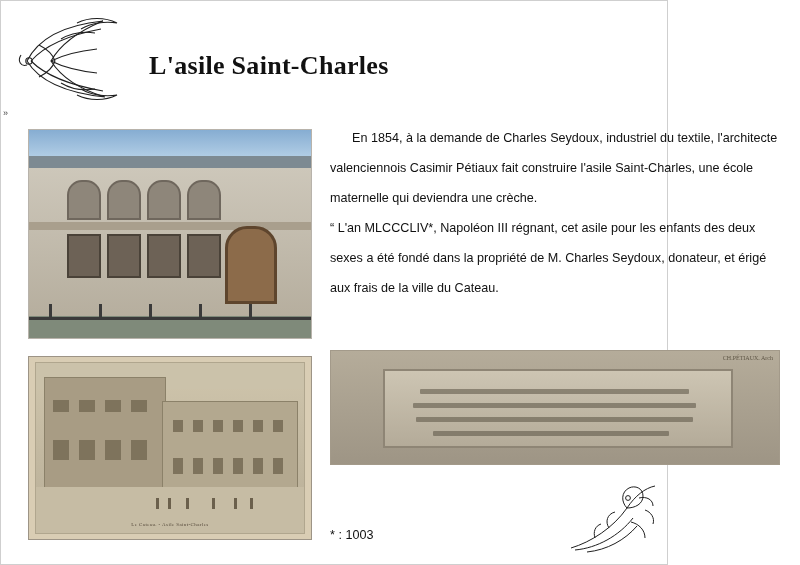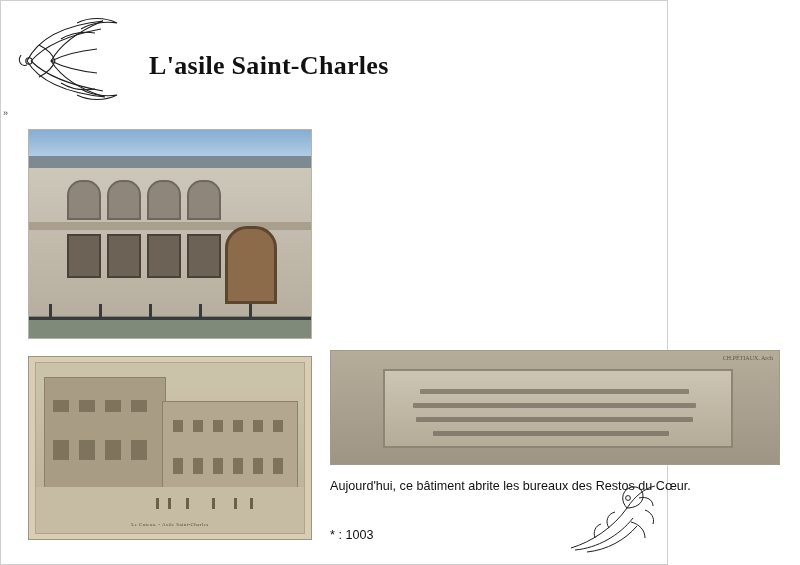--- a/index.html
+++ b/index.html
@@ -337,33 +337,34 @@
       <div class="pc-figure" style="left:150px;"></div>
       <div class="pc-figure" style="left:176px;"></div>
       <div class="pc-figure" style="left:198px;"></div>
       <div class="pc-figure" style="left:214px;"></div>
       <div class="pc-caption">Le Cateau. - Asile Saint-Charles</div>
     </div>
   </div>
   <div class="pc-corner-mark">»</div>
 
   <div class="body-text">
+    <p class="indent">En 1854, à la demande de Charles Seydoux, industriel du textile, l'architecte valenciennois Casimir Pétiaux fait construire l'asile Saint-Charles, une  école maternelle qui deviendra une crèche.</p>
+    <p>“ L'an MLCCCLIV*, Napoléon III régnant, cet asile pour les enfants des deux sexes a été fondé dans la propriété de M. Charles Seydoux, donateur, et érigé aux frais de la ville du Cateau.</p>
   </div>
 
   <div class="photo-inscription">
     <div class="insc-corner-text">CH.PÉTIAUX. Arch</div>
     <div class="insc-plaque">
       <div class="insc-line" style="top:18px; width:78%;"></div>
       <div class="insc-line" style="top:32px; width:82%; left:8%;"></div>
       <div class="insc-line" style="top:46px; width:80%; left:9%;"></div>
       <div class="insc-line" style="top:60px; width:68%; left:14%;"></div>
     </div>
   </div>
 
-  <div class="footer-line">Aujourd'hui, ce bâtiment abrite les bureaux des Restos du Cœur.</div>
   <div class="footnote">* : 1003</div>
 
   <svg class="flourish-right" viewBox="0 0 92 78">
     <g fill="none" stroke="#1f1f1f" stroke-width="1">
       <path d="M6,70 C26,64 48,50 62,30 C70,18 80,10 90,8"></path>
       <path d="M10,72 C32,70 54,58 68,40"></path>
       <path d="M22,74 C42,72 60,62 72,48"></path>
       <path d="M62,30 C56,24 56,14 64,10 C70,7 78,10 78,18 C78,26 70,30 62,30 Z"></path>
       <path d="M44,50 C40,44 42,36 50,34"></path>
       <path d="M30,60 C28,54 30,48 36,46"></path>

